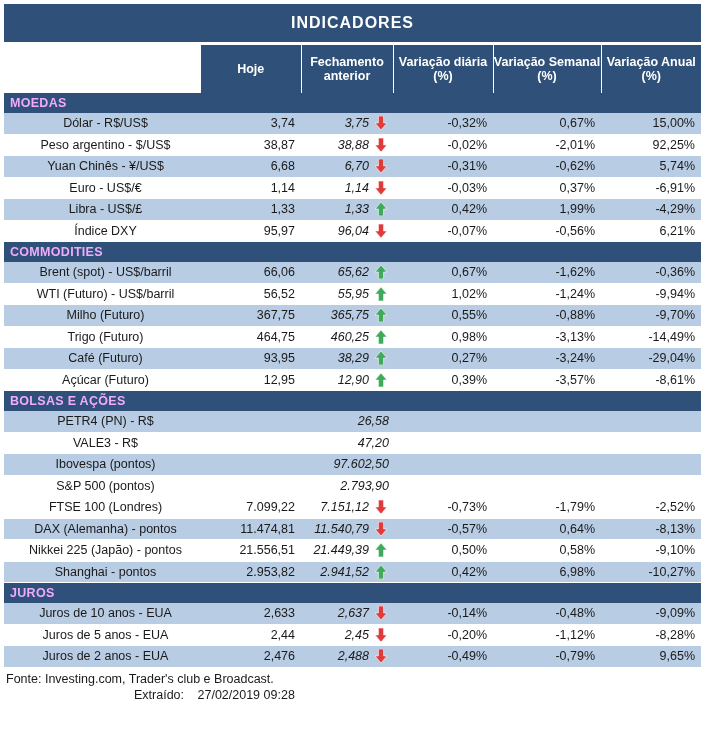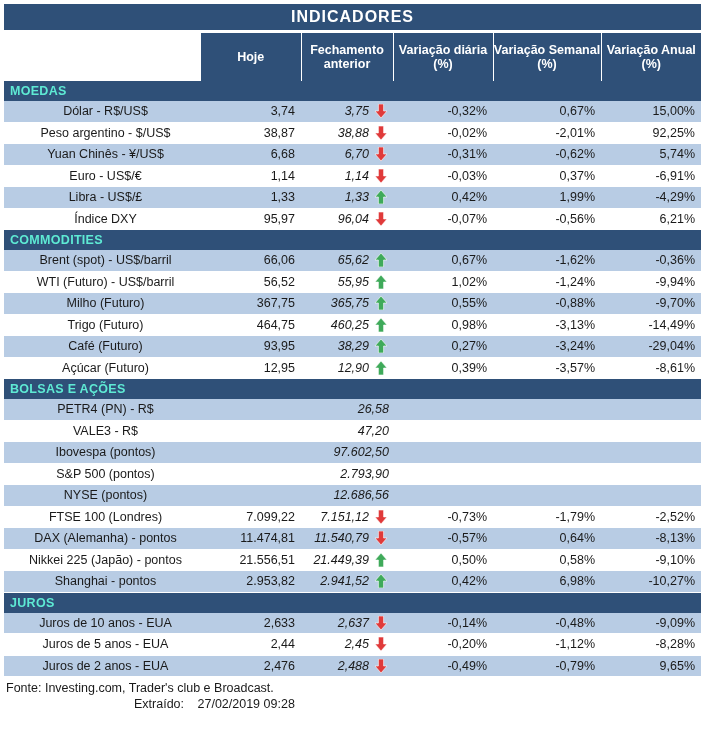--- a/index.html
+++ b/index.html
@@ -16,21 +16,21 @@
   }
   .sheet {
     width: 705px;
     height: 740px;
     position: relative;
     box-sizing: border-box;
   }
   
   .title-bar {
     margin: 4px 4px 3px 4px;
-    height: 26px;
+    height: 38px;
     background: #2f5078;
     color: #ffffff;
     font-size: 16px;
     font-weight: bold;
     letter-spacing: 1px;
     display: flex;
     align-items: center;
     justify-content: center;
   }
   
@@ -65,21 +65,21 @@
   }
   thead th.blank {
     background: #ffffff;
     border-right: none;
   }
   thead th:last-child { border-right: none; }
 
   
   tr.section td {
     background: #2f5078;
-    color: #5eead4;
+    color: #f0abfc;
     font-weight: bold;
     font-size: 12.5px;
     height: 20px;
     padding-left: 6px;
     letter-spacing: .3px;
     margin-top: 14px;
   }
 
   
   tr.row td {
@@ -420,32 +420,20 @@
           <td class="num"></td>
           <td>
             <div class="prevwrap">
               <span class="val">2.793,90</span>
             </div>
           </td>
           <td class="num"></td>
           <td class="num"></td>
           <td class="num"></td>
         </tr>
-        <tr class="row alt">
-          <td class="name">NYSE (pontos)</td>
-          <td class="num"></td>
-          <td>
-            <div class="prevwrap">
-              <span class="val">12.686,56</span>
-            </div>
-          </td>
-          <td class="num"></td>
-          <td class="num"></td>
-          <td class="num"></td>
-        </tr>
         <tr class="row plain">
           <td class="name">FTSE 100 (Londres)</td>
           <td class="num">7.099,22</td>
           <td>
             <div class="prevwrap">
               <span class="val">7.151,12</span>
               <span class="arrow">
                 <svg width="12" height="14" viewBox="0 0 12 14">
                   <polygon points="3.4,0 8.6,0 8.6,7 12,7 6,14 0,7 3.4,7" fill="#e03a3a" stroke="#ffffff" stroke-width="0.6"></polygon>
                 </svg>

